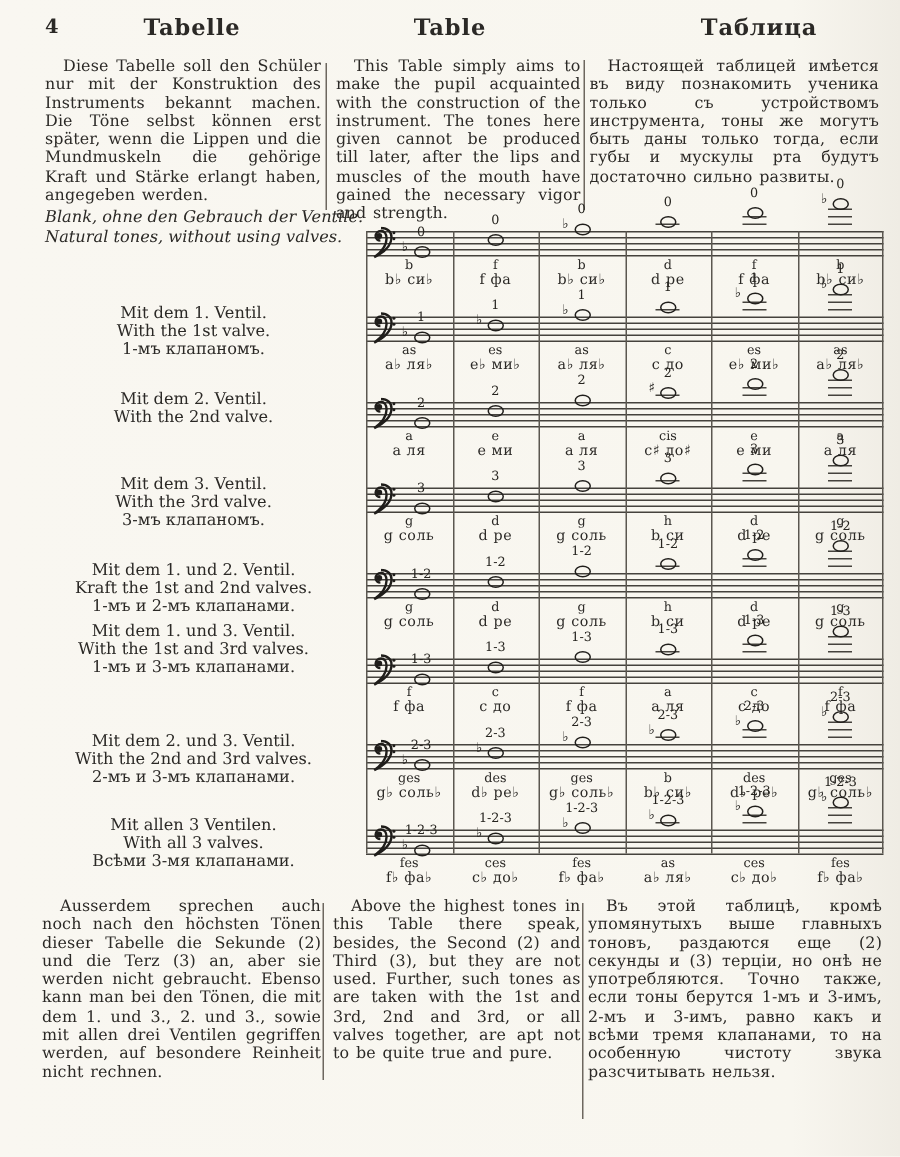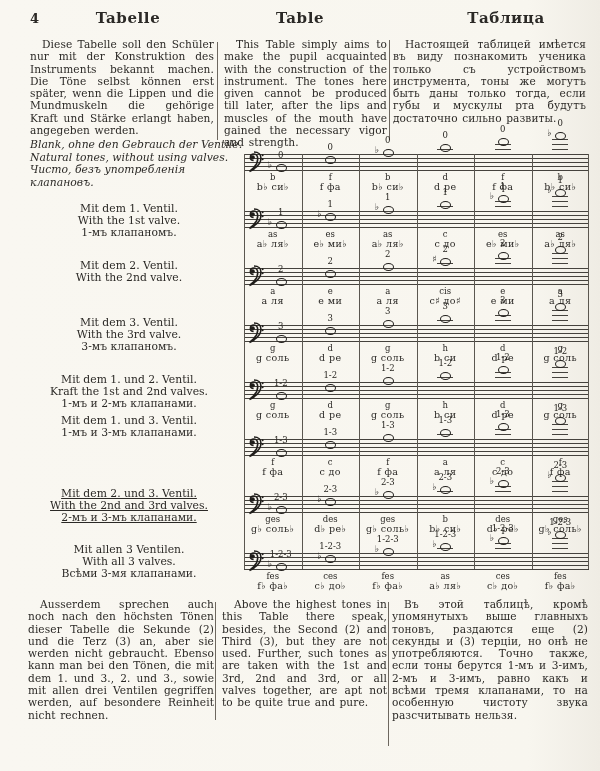--- a/index.html
+++ b/index.html
@@ -50,21 +50,20 @@
 <div class="col" style="left:30px;top:38px;width:184px;">Diese Tabelle soll den Schüler nur mit der Konstruktion des Instruments bekannt machen. Die Töne selbst können erst später, wenn die Lippen und die Mundmuskeln die gehörige Kraft und Stärke erlangt haben, angegeben werden.</div>
 <div class="col" style="left:224px;top:38px;width:163px;">This Table simply aims to make the pupil acquainted with the construction of the instrument. The tones here given cannot be produced till later, after the lips and muscles of the mouth have gained the necessary vigor and strength.</div>
 <div class="col" style="left:393px;top:38px;width:193px;">Настоящей таблицей имѣется въ виду познакомить ученика только съ устройствомъ инструмента, тоны же могутъ быть даны только тогда, если губы и мускулы рта будутъ достаточно сильно развиты.</div>
 
 <div class="vdiv" style="left:217px;top:42px;height:98px;"></div>
 <div class="vdiv" style="left:389px;top:40px;height:100px;"></div>
 
 <div class="natural">
   <span>Blank, ohne den Gebrauch der Ventile.</span>
   <span>Natural tones, without using valves.</span>
-  <span>Чисто, безъ употребленія клапановъ.</span>
 </div>
 
 <div class="vblock" style="top:203px;">
   <span>Mit dem 1. Ventil.</span>
   <span>With the 1st valve.</span>
   <span>1-мъ клапаномъ.</span>
 </div>
 <div class="vblock" style="top:260px;">
   <span>Mit dem 2. Ventil.</span>
   <span>With the 2nd valve.</span>
@@ -74,23 +73,24 @@
   <span>With the 3rd valve.</span>
   <span>3-мъ клапаномъ.</span>
 </div>
 <div class="vblock" style="top:374px;">
   <span>Mit dem 1. und 2. Ventil.</span>
   <span>Kraft the 1st and 2nd valves.</span>
   <span>1-мъ и 2-мъ клапанами.</span>
 </div>
 <div class="vblock" style="top:415px;">
   <span>Mit dem 1. und 3. Ventil.</span>
+  <span>With the 1st and 3rd valves.</span>
   <span>1-мъ и 3-мъ клапанами.</span>
 </div>
-<div class="vblock" style="top:488px;text-decoration:underline;">
+<div class="vblock" style="top:488px;">
   <span>Mit dem 2. und 3. Ventil.</span>
   <span>With the 2nd and 3rd valves.</span>
   <span>2-мъ и 3-мъ клапанами.</span>
 </div>
 <div class="vblock" style="top:544px;">
   <span>Mit allen 3 Ventilen.</span>
   <span>With all 3 valves.</span>
   <span>Всѣми 3-мя клапанами.</span>
 </div>
 

